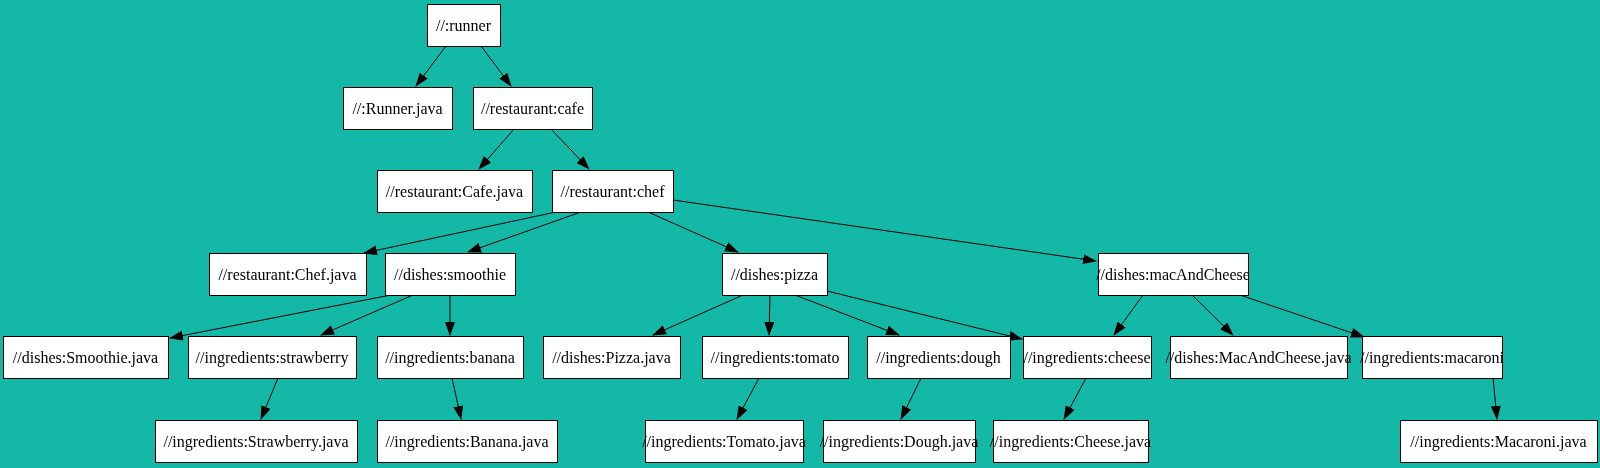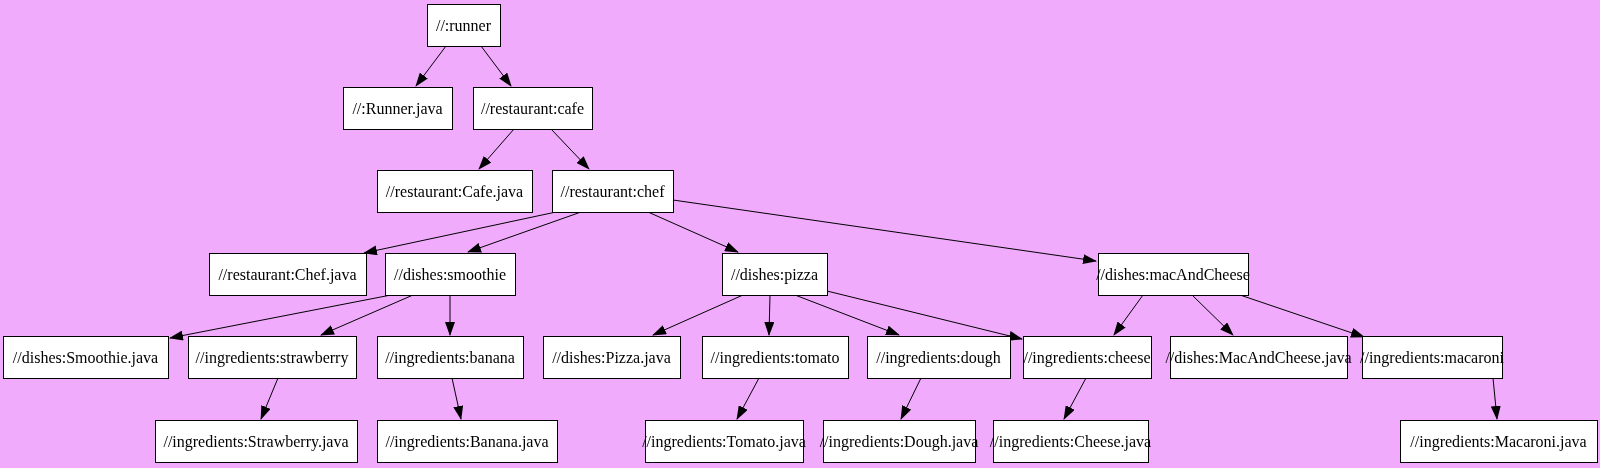--- a/index.html
+++ b/index.html
@@ -4,21 +4,21 @@
 <style>
   html, body {
     margin: 0;
     padding: 0;
     background: #ffffff;
   }
   .canvas {
     position: relative;
     width: 1600px;
     height: 468px;
-    background: #f0abfc;
+    background: #14b8a6;
     overflow: hidden;
   }
   svg {
     display: block;
     width: 1600px;
     height: 468px;
   }
   .node rect {
     shape-rendering: crispEdges;
   }

